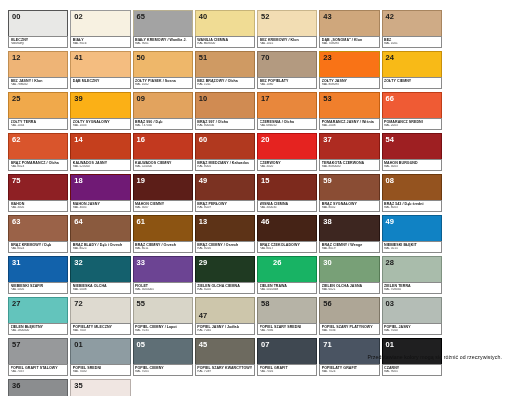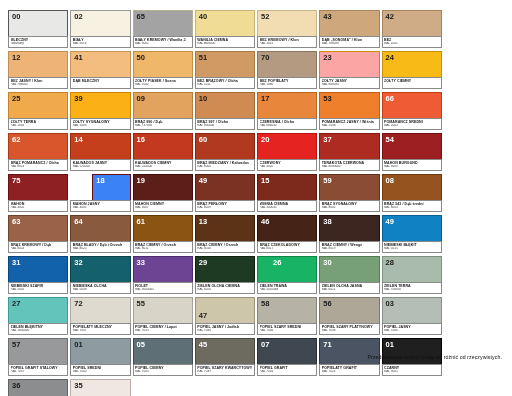--- a/index.html
+++ b/index.html
@@ -185,21 +185,21 @@
       <div class="cell">
         <div class="swatch" style="background: rgb(179, 154, 128); border: 0.6px solid rgb(141, 118, 96);">
           <span class="code" style="color: rgb(26, 26, 26);">70</span>
         </div>
         <div class="label">
           <span class="name">BEŻ POPIELATY</span>
           <span class="ral">RAL 1080</span>
         </div>
       </div>
       <div class="cell">
-        <div class="swatch" style="background: #fca5a5; border: 0.6px solid rgb(201, 140, 8);">
+        <div class="swatch" style="background: #f97316; border: 0.6px solid rgb(201, 140, 8);">
           <span class="code" style="color: rgb(26, 26, 26);">23</span>
         </div>
         <div class="label">
           <span class="name">ŻÓŁTY JASNY</span>
           <span class="ral">RAL 808093</span>
         </div>
       </div>
       <div class="cell">
         <div class="swatch" style="background: rgb(248, 186, 23); border: 0.6px solid rgb(200, 144, 10);">
           <span class="code" style="color: rgb(26, 26, 26);">24</span>
@@ -341,21 +341,21 @@
       <div class="cell">
         <div class="swatch" style="background: rgb(142, 32, 36); border: 0.6px solid rgb(106, 17, 20);">
           <span class="code" style="color: rgb(255, 255, 255);">75</span>
         </div>
         <div class="label">
           <span class="name">MAHOŃ</span>
           <span class="ral">RAL 3005</span>
         </div>
       </div>
       <div class="cell">
-        <div class="swatch" style="background: #3b82f6; border: 0.6px solid rgb(105, 13, 18); margin-left: 22px;">
+        <div class="swatch" style="background: #701a75; border: 0.6px solid rgb(105, 13, 18);">
           <span class="code" style="color: rgb(255, 255, 255);">18</span>
         </div>
         <div class="label">
           <span class="name">MAHOŃ JASNY</span>
           <span class="ral">RAL 3005</span>
         </div>
       </div>
       <div class="cell">
         <div class="swatch" style="background: rgb(92, 30, 24); border: 0.6px solid rgb(61, 15, 11);">
           <span class="code" style="color: rgb(255, 255, 255);">19</span>

